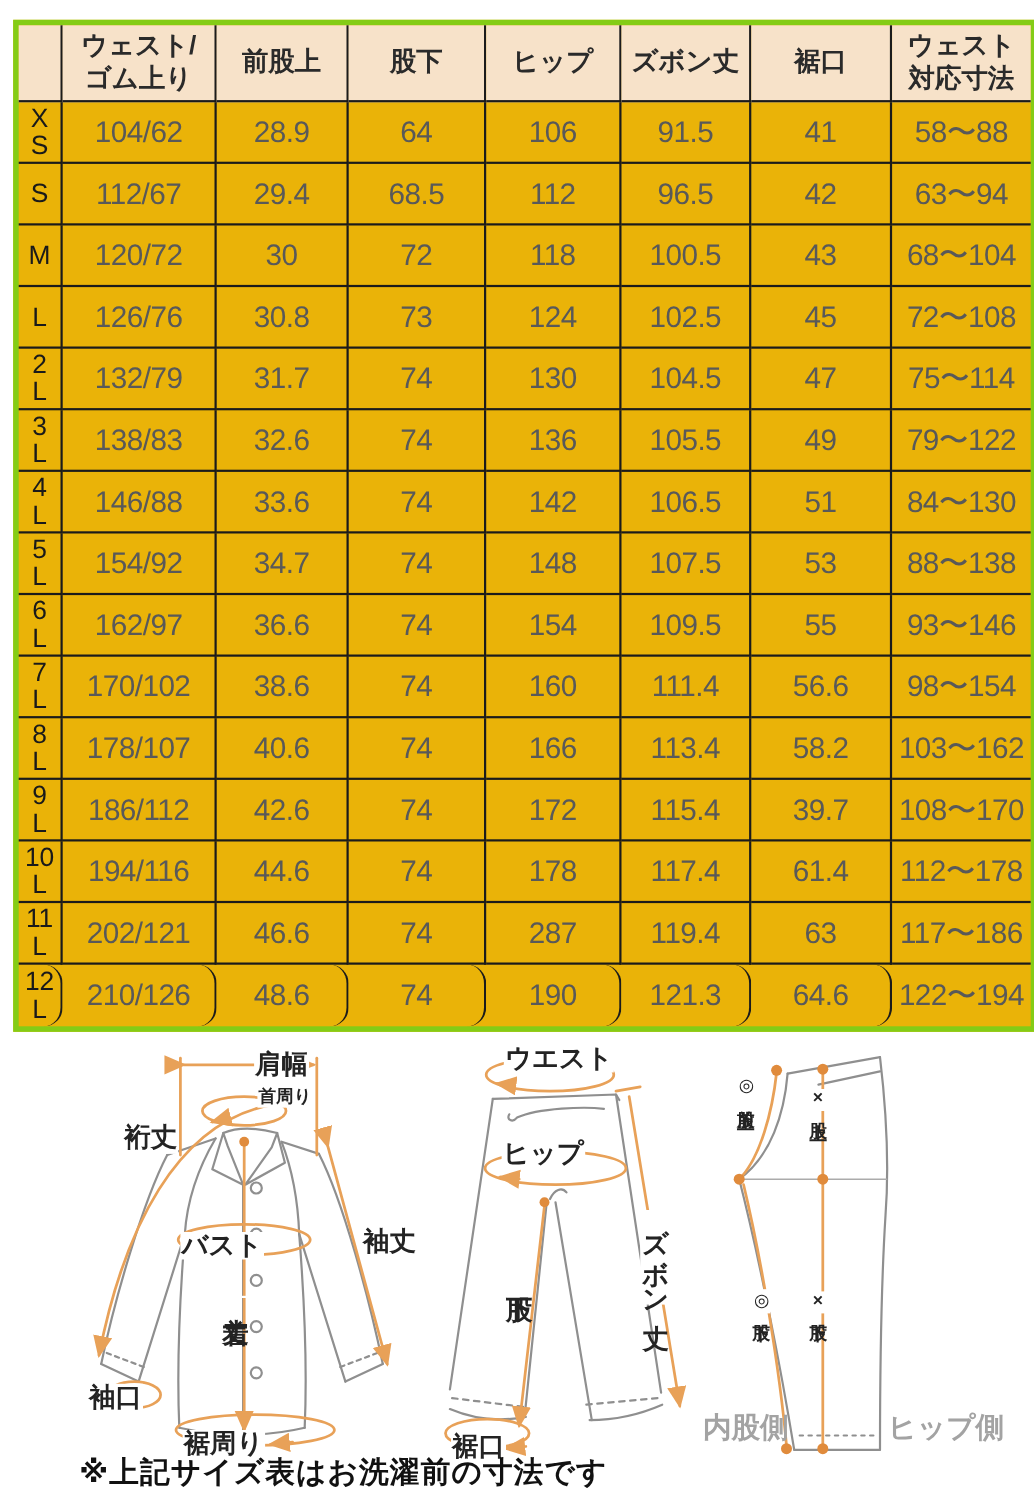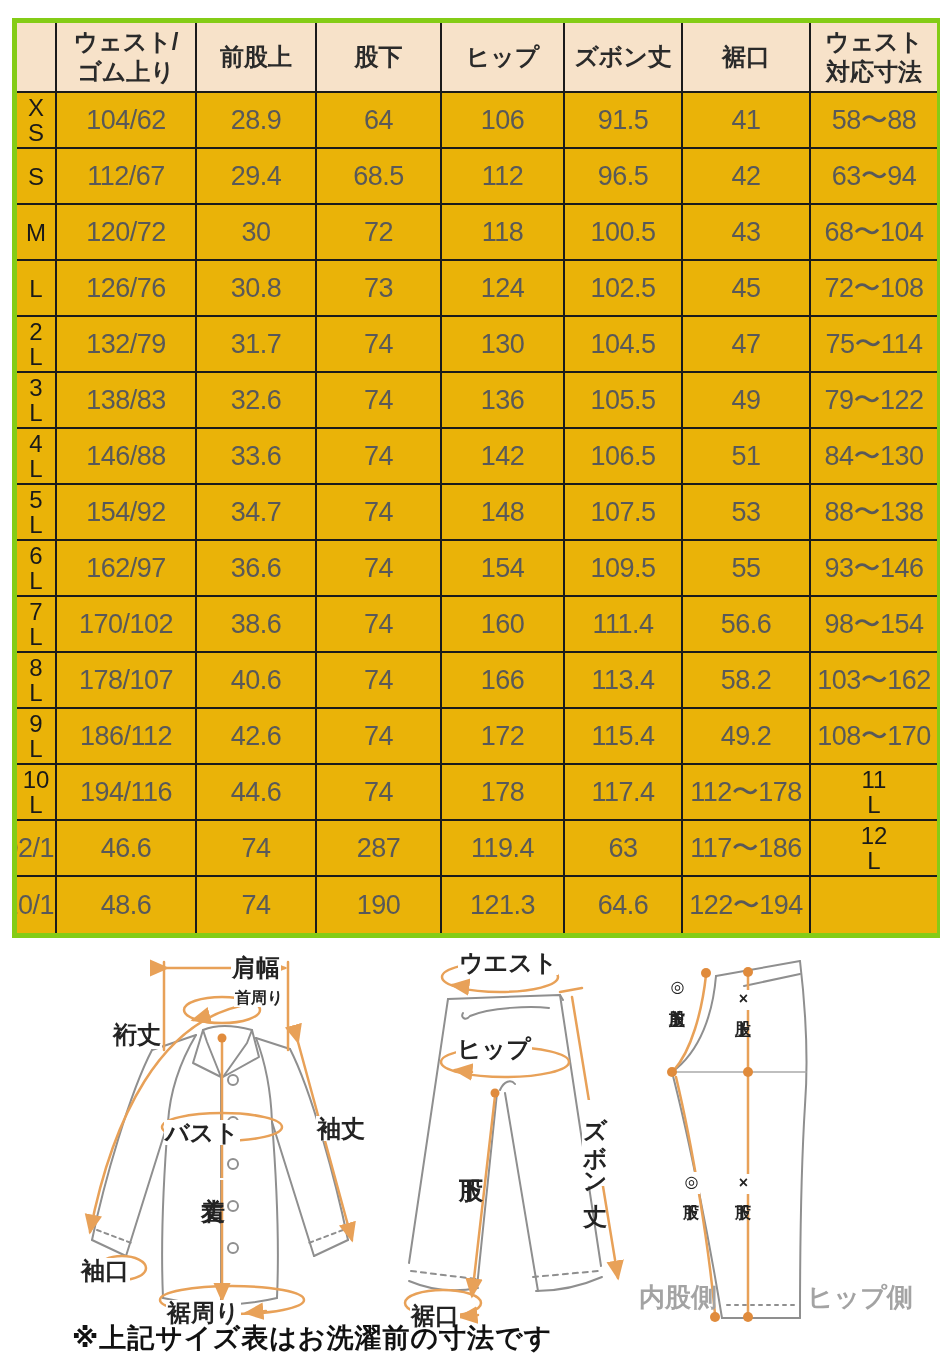--- a/index.html
+++ b/index.html
@@ -18,21 +18,21 @@
     background:#eab308;
     box-sizing:content-box;
   }
   .c{
     border-right:2px solid #1b1b1b;
     border-bottom:2px solid #1b1b1b;
     display:flex;align-items:center;justify-content:center;
     text-align:center;white-space:pre-line;overflow:hidden;
   }
   .c:nth-child(8n){border-right:none;}
-  .c:nth-child(n+121){border-bottom:none;}
+  .c:nth-child(n+121){border-bottom:none;border-radius:17px;}
   .h{
     background:#f7e2c9;color:#2a2a2a;
     font-size:24px;font-weight:700;line-height:30px;letter-spacing:0px;
   }
   .sz{
     color:#1a1a1a;font-size:24px;font-weight:500;line-height:25px;
   }
   .val{
     color:#595959;font-size:27px;font-weight:400;letter-spacing:-0.5px;
   }
@@ -163,29 +163,30 @@
     <div class="c val">113.4</div>
     <div class="c val">58.2</div>
     <div class="c val">103〜162</div>
     <div class="c sz">9
 L</div>
     <div class="c val">186/112</div>
     <div class="c val">42.6</div>
     <div class="c val">74</div>
     <div class="c val">172</div>
     <div class="c val">115.4</div>
-    <div class="c val">49.2</div>
+    <div class="c val">39.7</div>
     <div class="c val">108〜170</div>
     <div class="c sz">10
 L</div>
     <div class="c val">194/116</div>
     <div class="c val">44.6</div>
     <div class="c val">74</div>
     <div class="c val">178</div>
     <div class="c val">117.4</div>
+    <div class="c val">61.4</div>
     <div class="c val">112〜178</div>
     <div class="c sz">11
 L</div>
     <div class="c val">202/121</div>
     <div class="c val">46.6</div>
     <div class="c val">74</div>
     <div class="c val">287</div>
     <div class="c val">119.4</div>
     <div class="c val">63</div>
     <div class="c val">117〜186</div>
@@ -312,21 +313,21 @@
       <circle cx="715" cy="1317" r="5"></circle>
       <circle cx="748" cy="1317" r="5"></circle>
     </g>
   </g>
 </svg>
 
 <div class="lbl" style="left:203px;top:955px;margin-left:28px;">肩幅</div>
 <div class="lbl small" style="left:234px;top:990px;">首周り</div>
 <div class="lbl" style="left:112px;top:1024px;font-family:Liberation Mono, monospace;">裄丈</div>
 <div class="lbl" style="left:164px;top:1120px;text-align:right;">バスト</div>
-<div class="lbl" style="left:316px;top:1116px;">袖丈</div>
+<div class="lbl" style="left:329px;top:1116px;">袖丈</div>
 <div class="lbl v" style="left:200px;top:1178px;">着丈</div>
 <div class="lbl" style="left:80px;top:1258px;">袖口</div>
 <div class="lbl" style="left:166px;top:1300px;">裾周り</div>
 
 <div class="lbl" style="left:458px;top:950px;">ウエスト</div>
 <div class="lbl" style="left:456px;top:1036px;">ヒップ</div>
 <div class="lbl v" style="left:582px;top:1100px;">ズボン丈</div>
 <div class="lbl v" style="left:458px;top:1160px;">股下</div>
 <div class="lbl" style="left:410px;top:1303px;">裾口</div>
 

